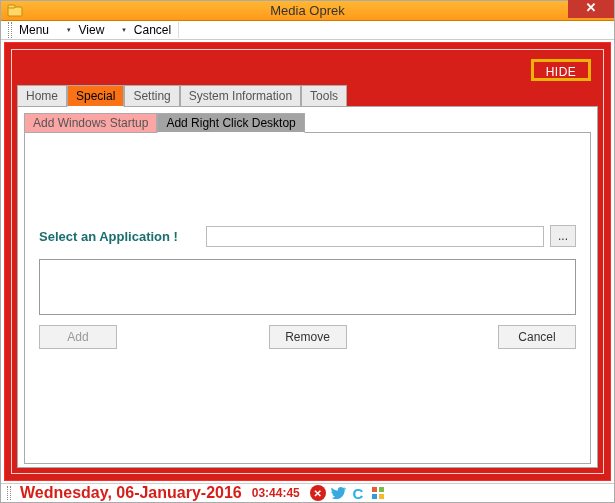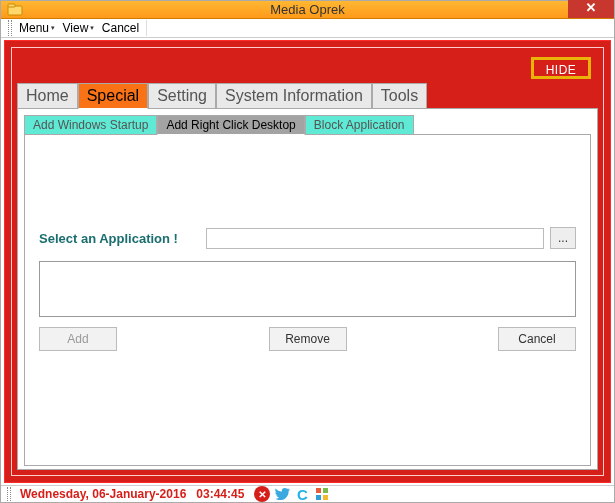--- a/index.html
+++ b/index.html
@@ -5,44 +5,44 @@
   * { box-sizing: border-box; margin: 0; padding: 0; }
   body { font-family: "Segoe UI", Tahoma, sans-serif; font-size: 12px; background: #fff; }
   .window { width: 615px; height: 503px; border: 1px solid #aaa; background: #fff; display: flex; flex-direction: column; position: relative; }
   .titlebar { height: 26px; background: linear-gradient(#ffb733, #ff9a1a); display: flex; align-items: center; position: relative; border-bottom: 1px solid #d07b00; }
   .titlebar-icon { width: 16px; height: 16px; margin-left: 6px; display: flex; align-items: center; justify-content: center; }
   .titlebar-title { position: absolute; left: 0; right: 0; text-align: center; font-size: 13px; color: #333; pointer-events: none; }
   .close-btn { margin-left: auto; width: 46px; height: 22px; background: #c7372d; display: flex; align-items: center; justify-content: center; color: #fff; cursor: pointer; margin-right: 0; margin-top: -5px; align-self: flex-start; }
   .close-x { font-size: 13px; font-weight: bold; }
   .menubar { height: 24px; background: #fff; border-bottom: 1px solid #ccc; display: flex; align-items: center; padding: 0 4px; }
   .mb-handle { width: 4px; height: 16px; border-left: 1px dotted #888; border-right: 1px dotted #888; margin: 0 3px; }
-  .menu-item { padding: 2px 4px; cursor: pointer; display: flex; align-items: center; gap: 2px; justify-content: space-between; }
+  .menu-item { padding: 2px 4px; cursor: pointer; display: flex; align-items: center; gap: 18px; justify-content: space-between; }
   .menu-drop { font-size: 7px; color: #333; }
   .outer-red { flex: 1; background: #d61f19; margin: 2px 3px 2px 3px; border: 1px solid #ff2a2a; padding: 6px; position: relative; }
   .inner-frame { border: 1px solid #ffcccc; height: 100%; position: relative; padding: 4px 5px 5px 5px; }
   .hide-btn { position: absolute; top: 9px; right: 12px; width: 60px; height: 22px; background: #d61f19; border: 3px solid #eab308; color: #fff; font-size: 12px; letter-spacing: 0.5px; cursor: pointer; text-align: center; line-height: 20px; }
   .main-tabs-row { display: flex; margin-top: 30px; }
-  .main-tab { background: #e9e9e9; border: 1px solid #aaa; border-bottom: none; padding: 3px 8px; font-size: 16px; color: #555; margin-right: 0px; cursor: pointer; position: relative; top: 1px; }
+  .main-tab { background: #e9e9e9; border: 1px solid #aaa; border-bottom: none; padding: 3px 8px; font-size: 12px; color: #555; margin-right: 0px; cursor: pointer; position: relative; top: 1px; }
   .main-tab.active { background: #f97316; color: #000; z-index: 2; border-bottom: 1px solid #fff; }
   .tab-body { background: #fff; border: 1px solid #aaa; height: 362px; padding: 4px 6px 6px 6px; position: relative; }
   .sub-tabs-row { display: flex; margin-top: 1px; }
-  .sub-tab { background: #5eead4; border: 1px solid #aaa; border-bottom: none; padding: 2px 8px; font-size: 12px; color: #555; cursor: pointer; position: relative; top: 1px; }
+  .sub-tab { background: #fca5a5; border: 1px solid #aaa; border-bottom: none; padding: 2px 8px; font-size: 12px; color: #555; cursor: pointer; position: relative; top: 1px; }
   .sub-tab.active { background: #a3a3a3; color: #000; z-index: 2; border-bottom: 1px solid #fff; }
   .sub-body { border: 1px solid #aaa; height: 332px; padding: 12px 14px; position: relative; }
   .select-row { display: flex; align-items: center; margin-top: 80px; gap: 6px; }
   .select-label { color: #1a6e6f; font-weight: bold; font-size: 13px; margin-right: 22px; }
   .select-input { flex: 1; height: 21px; border: 1px solid #bbb; background: #fff; padding: 0 4px; font-size: 12px; }
   .browse-btn { width: 26px; height: 22px; border: 1px solid #bbb; background: #eee; text-align: center; cursor: pointer; line-height: 20px; color: #333; }
   .multi-box { margin-top: 12px; width: 100%; height: 56px; border: 1px solid #999; background: #fff; }
   .btn-row { display: flex; gap: 24px; margin-top: 10px; justify-content: space-between; }
   .btn { width: 78px; height: 24px; border: 1px solid #bbb; background: #f2f2f2; cursor: pointer; font-size: 12px; text-align: center; line-height: 22px; color: #333; }
   .btn.disabled { color: #9a9a9a; }
   .statusbar { height: 22px; background: #fff; border-top: 1px solid #ccc; display: flex; align-items: center; padding: 0 6px; gap: 6px; }
   .sb-handle { width: 4px; height: 14px; border-left: 1px dotted #888; border-right: 1px dotted #888; margin-right: 3px; }
-  .sb-date { color: #d61f19; font-weight: bold; font-size: 12px; }
+  .sb-date { color: #d61f19; font-weight: bold; font-size: 16px; }
   .sb-time { color: #d61f19; font-weight: bold; font-size: 12px; margin-left: 4px; }
   .sb-icons { display: flex; gap: 4px; margin-left: 4px; align-items: center; }
   .ico { width: 16px; height: 16px; display: flex; align-items: center; justify-content: center; font-size: 12px; }
   .ico-red { background: #d61f19; border-radius: 50%; color: #fff; font-weight: bold; font-size: 10px; }
   .ico-tw { color: #3aa9e0; font-size: 15px; font-weight: bold; }
   .ico-c  { color: #26b1e6; font-size: 15px; font-weight: bold; }
   .ico-sq svg { display: block; }
   .mb-sep { width: 1px; height: 16px; background: #ddd; margin: 0 3px; }
 </style>
 </head>
@@ -89,21 +89,20 @@
         <div class="main-tab active">Special</div>
         <div class="main-tab">Setting</div>
         <div class="main-tab">System Information</div>
         <div class="main-tab">Tools</div>
       </div>
 
       <div class="tab-body">
         <div class="sub-tabs-row">
           <div class="sub-tab">Add Windows Startup</div>
           <div class="sub-tab active">Add Right Click Desktop</div>
-          <div class="sub-tab">Block Application</div>
         </div>
 
         <div class="sub-body">
           <div class="select-row">
             <span class="select-label">Select an Application !</span>
             <input class="select-input" type="text" value="" style="">
             <div class="browse-btn">...</div>
           </div>
           <div class="multi-box"></div>
           <div class="btn-row">

